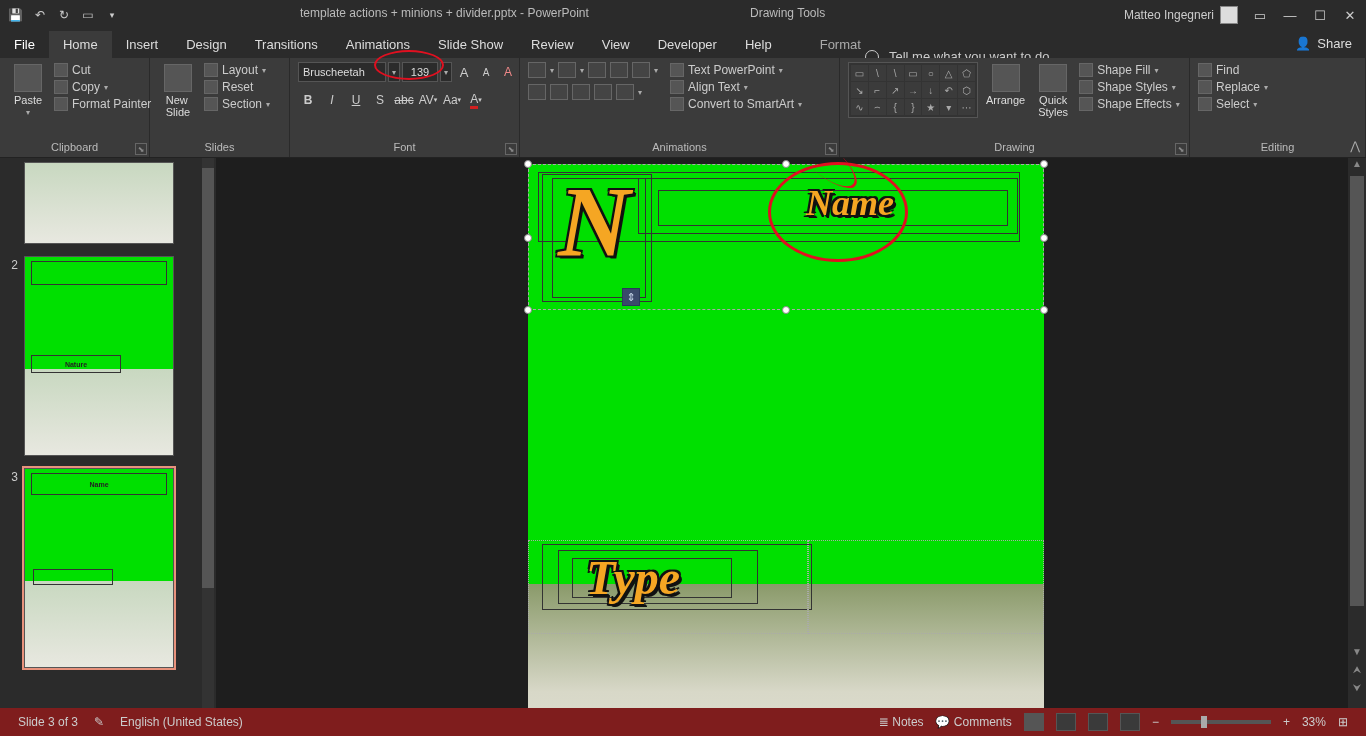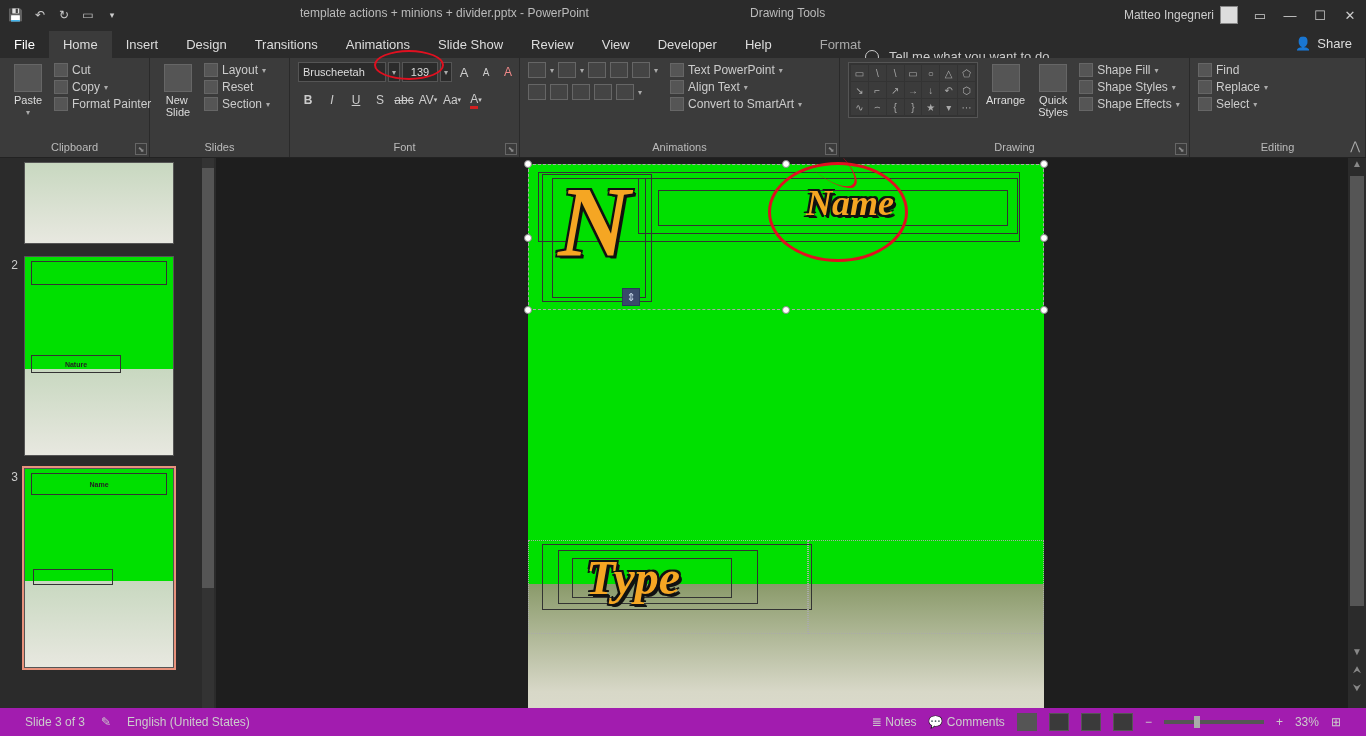--- a/index.html
+++ b/index.html
@@ -59,21 +59,21 @@
 .vscroll .thumbbar{position:absolute;left:2px;right:2px;background:#555}
 .canvas-area{flex:1;background:#1e1e1e;position:relative;overflow:hidden}
 .slide{position:absolute;left:528px;top:6px;width:516px;height:690px;background:#666}
 .slide .green{position:absolute;top:0;left:0;right:0;height:420px;background:#00e000}
 .slide .forest{position:absolute;top:420px;left:0;right:0;bottom:0;background:linear-gradient(180deg,#8a9a6a 0%,#d8d8c8 40%,#e8e8e0 100%)}
 .txtbox{position:absolute;border:1px solid #333}
 .styl{font-family:"Brush Script MT",cursive;font-weight:bold;color:#f5a623;text-shadow:-2px -2px 0 #111,2px -2px 0 #111,-2px 2px 0 #111,2px 2px 0 #111,3px 3px 0 #111;font-style:italic}
 .sel-dash{position:absolute;border:1px dashed #aaa}
 .handle{position:absolute;width:8px;height:8px;background:#fff;border:1px solid #888;border-radius:50%}
 .redcirc{position:absolute;border:3px solid #e01020;border-radius:50%}
-.statusbar{position:absolute;bottom:0;left:0;right:0;height:28px;background:#a21caf;display:flex;align-items:center;color:#ccc;font-size:12px;padding:0 25px;gap:16px}
+.statusbar{position:absolute;bottom:0;left:0;right:0;height:28px;background:#7f1d1d;display:flex;align-items:center;color:#ccc;font-size:12px;padding:0 18px;gap:16px}
 .statusbar .r{margin-left:auto;display:flex;align-items:center;gap:12px}
 .viewbtn{width:20px;height:18px;border:1px solid #555;background:#3a3a3a}
 .viewbtn.active{background:#555}
 .zoomslider{width:100px;height:4px;background:#555;position:relative}
 .zoomslider .kn{position:absolute;top:-4px;left:30px;width:6px;height:12px;background:#aaa}
 .autofit{position:absolute;background:#3a4a6a;border:1px solid #2a3a5a;width:18px;height:18px;display:flex;align-items:center;justify-content:center;color:#cde;font-size:11px}
 .canvas-scroll{position:absolute;right:0;top:0;bottom:0;width:18px;background:#2b2b2b}
 .canvas-scroll .sb{position:absolute;left:2px;right:2px;background:#555}
 .canvas-scroll .arr{position:absolute;left:0;right:0;height:16px;color:#888;text-align:center;font-size:10px}
 </style>

